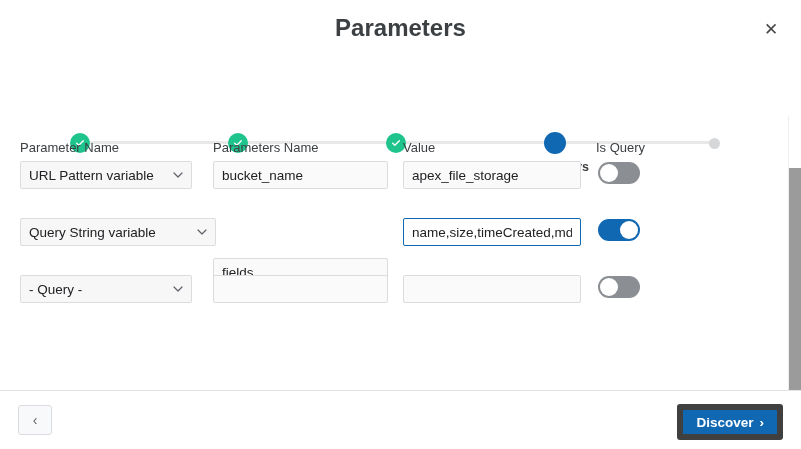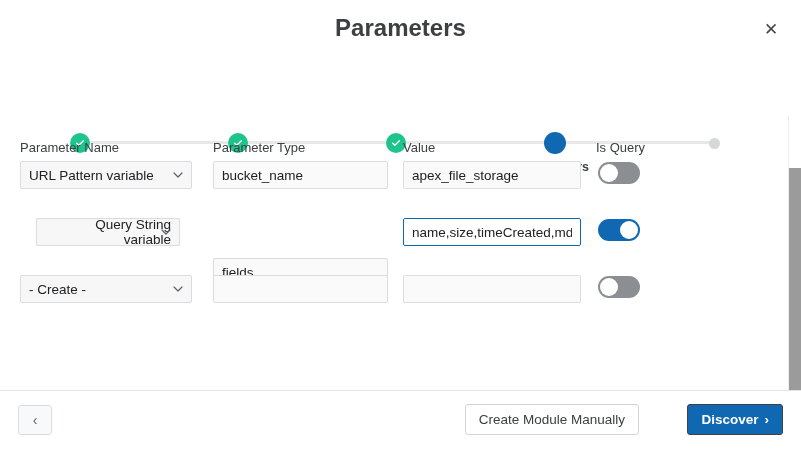--- a/index.html
+++ b/index.html
@@ -93,21 +93,21 @@
     border:1px solid #dadce0;
     border-radius:2px;
     outline:none;
   }
   .field.text{background:#fafafa;}
   .field.focused{
     background:#ffffff;
     border:1.5px solid #1068b3;
   }
   .select-wrap{
-    position:absolute;height:28px;text-align:right;
+    position:absolute;height:28px;
   }
   .select-box{
     width:100%;height:28px;box-sizing:border-box;
     background:#f7f7f7;border:1px solid #dadce0;border-radius:2px;
     font-size:13.5px;color:#202124;
     display:flex;align-items:center;
     padding:0 8px;cursor:pointer;
   }
   .chev{
     position:absolute;right:9px;top:9px;width:10px;height:10px;
@@ -146,21 +146,21 @@
     position:absolute;right:162px;top:13px;
     height:31px;padding:0 13px;
     background:#ffffff;border:1px solid #d4d4d4;border-radius:3px;
     font-size:13.5px;color:#3c4043;cursor:pointer;
     display:flex;align-items:center;
     font-family:"Liberation Sans", sans-serif;
   }
   .primary-btn{
     position:absolute;right:18px;top:13px;
     height:31px;padding:12px 13px;
-    background:#1068b3;border:1px solid #404040;border-radius:3px;
+    background:#1068b3;border:6px solid #404040;border-radius:3px;
     font-size:13.5px;font-weight:bold;color:#ffffff;cursor:pointer;
     display:flex;align-items:center;gap:6px;
     font-family:"Liberation Sans", sans-serif;
   }
 
   
   .scrollbar-track{
     position:absolute;right:0;top:0;width:12px;height:390px;
     background:#ffffff;border-left:1px solid #eeeeee;
   }
@@ -217,73 +217,72 @@
     <div class="step" style="left:714px;top:84px;">
       <div class="step-dot pending"></div>
       <div class="step-label"></div>
     </div>
   </div>
 
   <div class="body-scroll">
     <div class="form">
 
       <div class="col-label" style="left:20px;top:24px;">Parameter Name</div>
-      <div class="col-label" style="left:213px;top:24px;">Parameter Type</div>
+      <div class="col-label" style="left:213px;top:24px;">Parameters Name</div>
       <div class="col-label" style="left:403px;top:24px;">Value</div>
       <div class="col-label" style="left:596px;top:24px;">Is Query</div>
 
       <div class="select-wrap" style="left:20px;top:45px;width:172px;">
         <div class="select-box">URL Pattern variable</div>
         <span class="chev">
           <svg viewBox="0 0 10 10" aria-hidden="true">
               <path d="M1 3 L5 7 L9 3" fill="none" stroke="#5f6368" stroke-width="1.2" stroke-linecap="round" stroke-linejoin="round"></path>
             </svg>
         </span>
       </div>
       <input class="field text" style="left: 213px; top: 45px; width: 175px;" value="bucket_name">
       <input class="field text" style="left: 403px; top: 45px; width: 178px;" value="apex_file_storage">
       <div class="toggle off" style="left:598px;top:46px;">
         <div class="knob"></div>
       </div>
 
-      <div class="select-wrap" style="left:36px;top:102px;width:144px;">
+      <div class="select-wrap" style="left:20px;top:102px;width:196px;">
         <div class="select-box">Query String variable</div>
         <span class="chev">
           <svg viewBox="0 0 10 10" aria-hidden="true">
               <path d="M1 3 L5 7 L9 3" fill="none" stroke="#5f6368" stroke-width="1.2" stroke-linecap="round" stroke-linejoin="round"></path>
             </svg>
         </span>
       </div>
       <input class="field text" style="left: 213px; top: 102px; width: 175px; margin-top: 40px;" value="fields">
       <input class="field text focused" style="left: 403px; top: 102px; width: 178px;" value="name,size,timeCreated,md5">
       <div class="toggle on" style="left:598px;top:103px;">
         <div class="knob"></div>
       </div>
 
       <div class="select-wrap" style="left:20px;top:159px;width:172px;">
-        <div class="select-box">- Create -</div>
+        <div class="select-box">- Query -</div>
         <span class="chev">
           <svg viewBox="0 0 10 10" aria-hidden="true">
               <path d="M1 3 L5 7 L9 3" fill="none" stroke="#5f6368" stroke-width="1.2" stroke-linecap="round" stroke-linejoin="round"></path>
             </svg>
         </span>
       </div>
       <input class="field text" style="left: 213px; top: 159px; width: 175px;" value="">
       <input class="field text" style="left: 403px; top: 159px; width: 178px;" value="">
       <div class="toggle off" style="left:598px;top:160px;">
         <div class="knob"></div>
       </div>
     </div>
 
     <div class="scrollbar-track">
       <div class="scrollbar-thumb"></div>
     </div>
   </div>
 
   <div class="footer">
     <button class="back-btn">‹</button>
-    <button class="secondary-btn">Create Module Manually</button>
     <button class="primary-btn">
       <span>Discover</span>
       <span>›</span>
     </button>
   </div>
 </div>
 
 </body></html>

